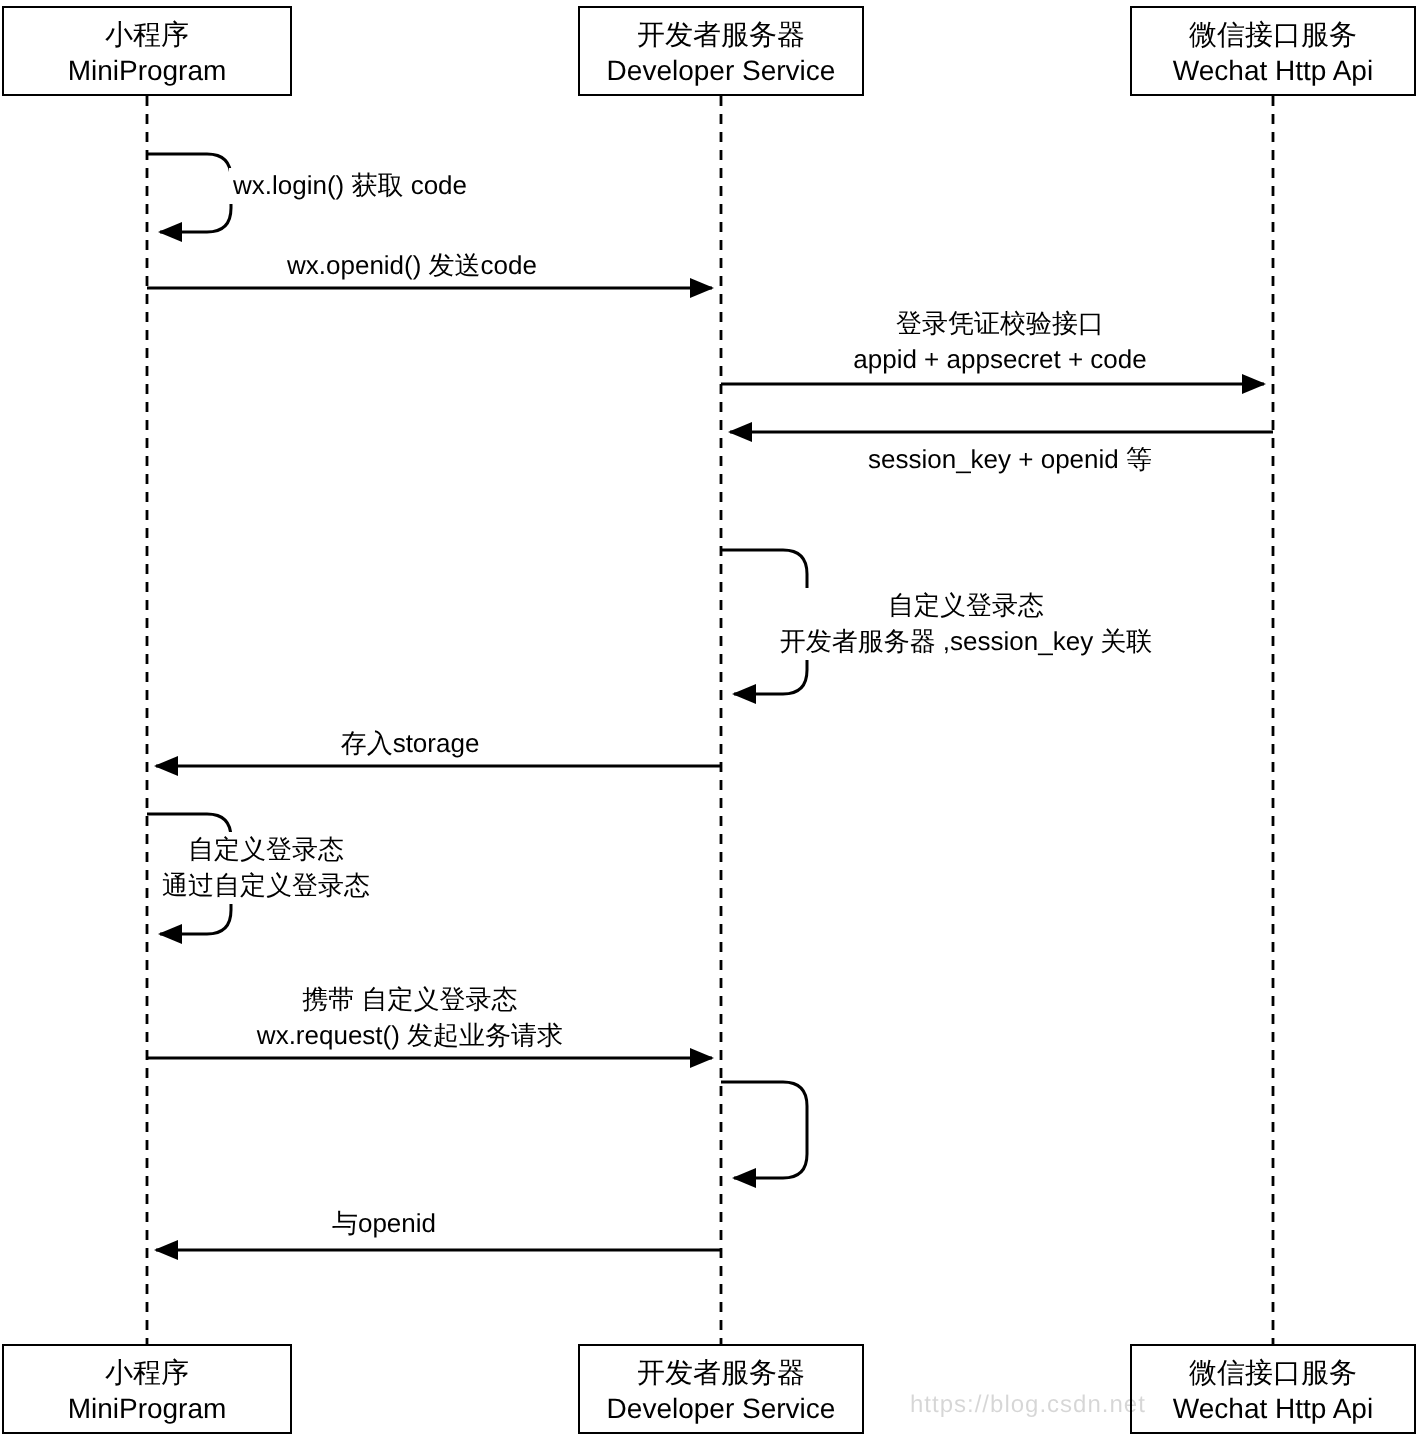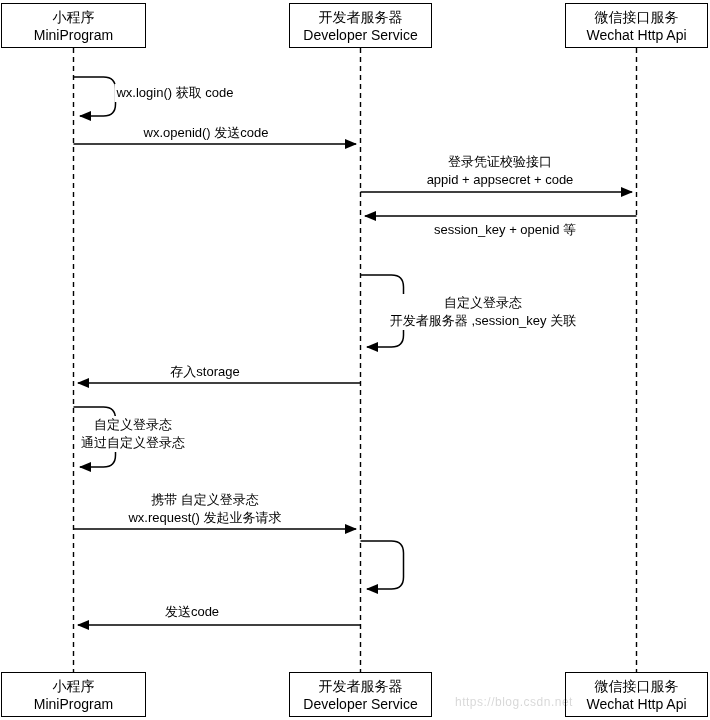--- a/index.html
+++ b/index.html
@@ -145,18 +145,18 @@
     <div>通过自定义登录态</div>
   </div>
 
   <div class="msg-label" style="left:205px; top:509px;">
     <div>携带 自定义登录态</div>
     <div>wx.request() 发起业务请求</div>
   </div>
 
 
   <div class="msg-label" style="left:192px; top:612px;">
-    <div>发送code</div>
+    <div>与openid</div>
   </div>
 
   <div class="watermark">https://blog.csdn.net</div>
 
 </div>
 
 </body></html>

